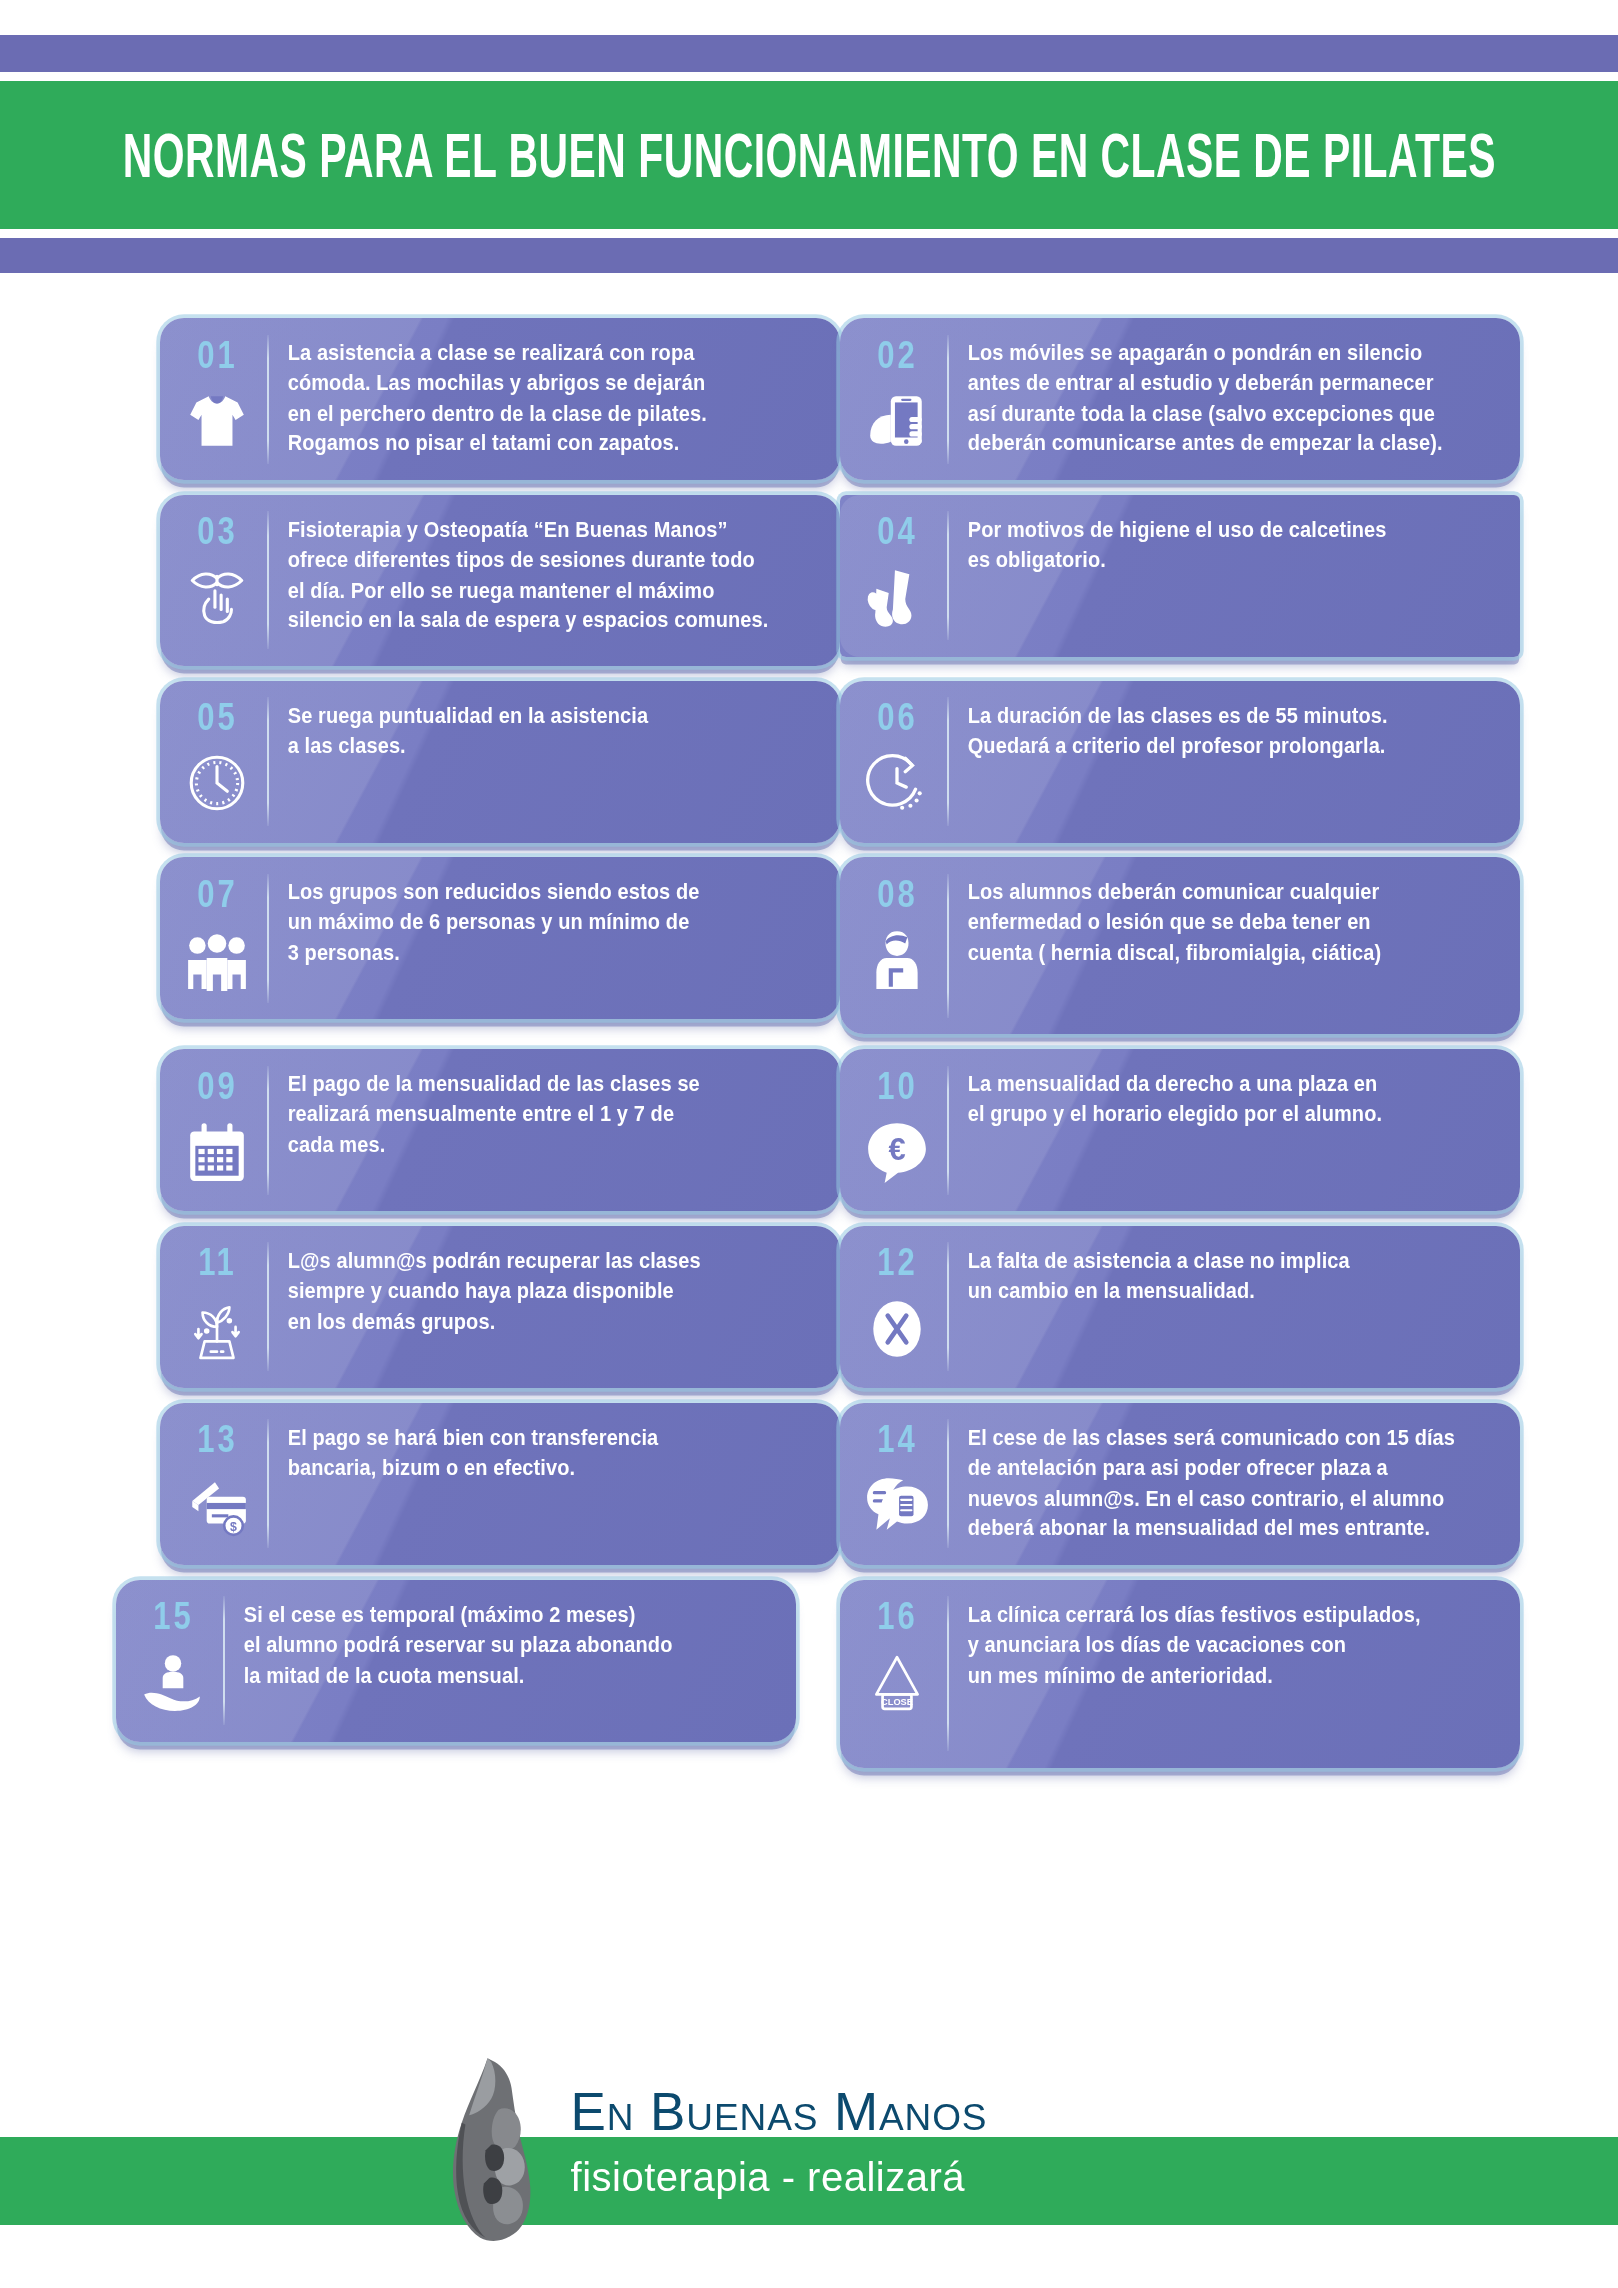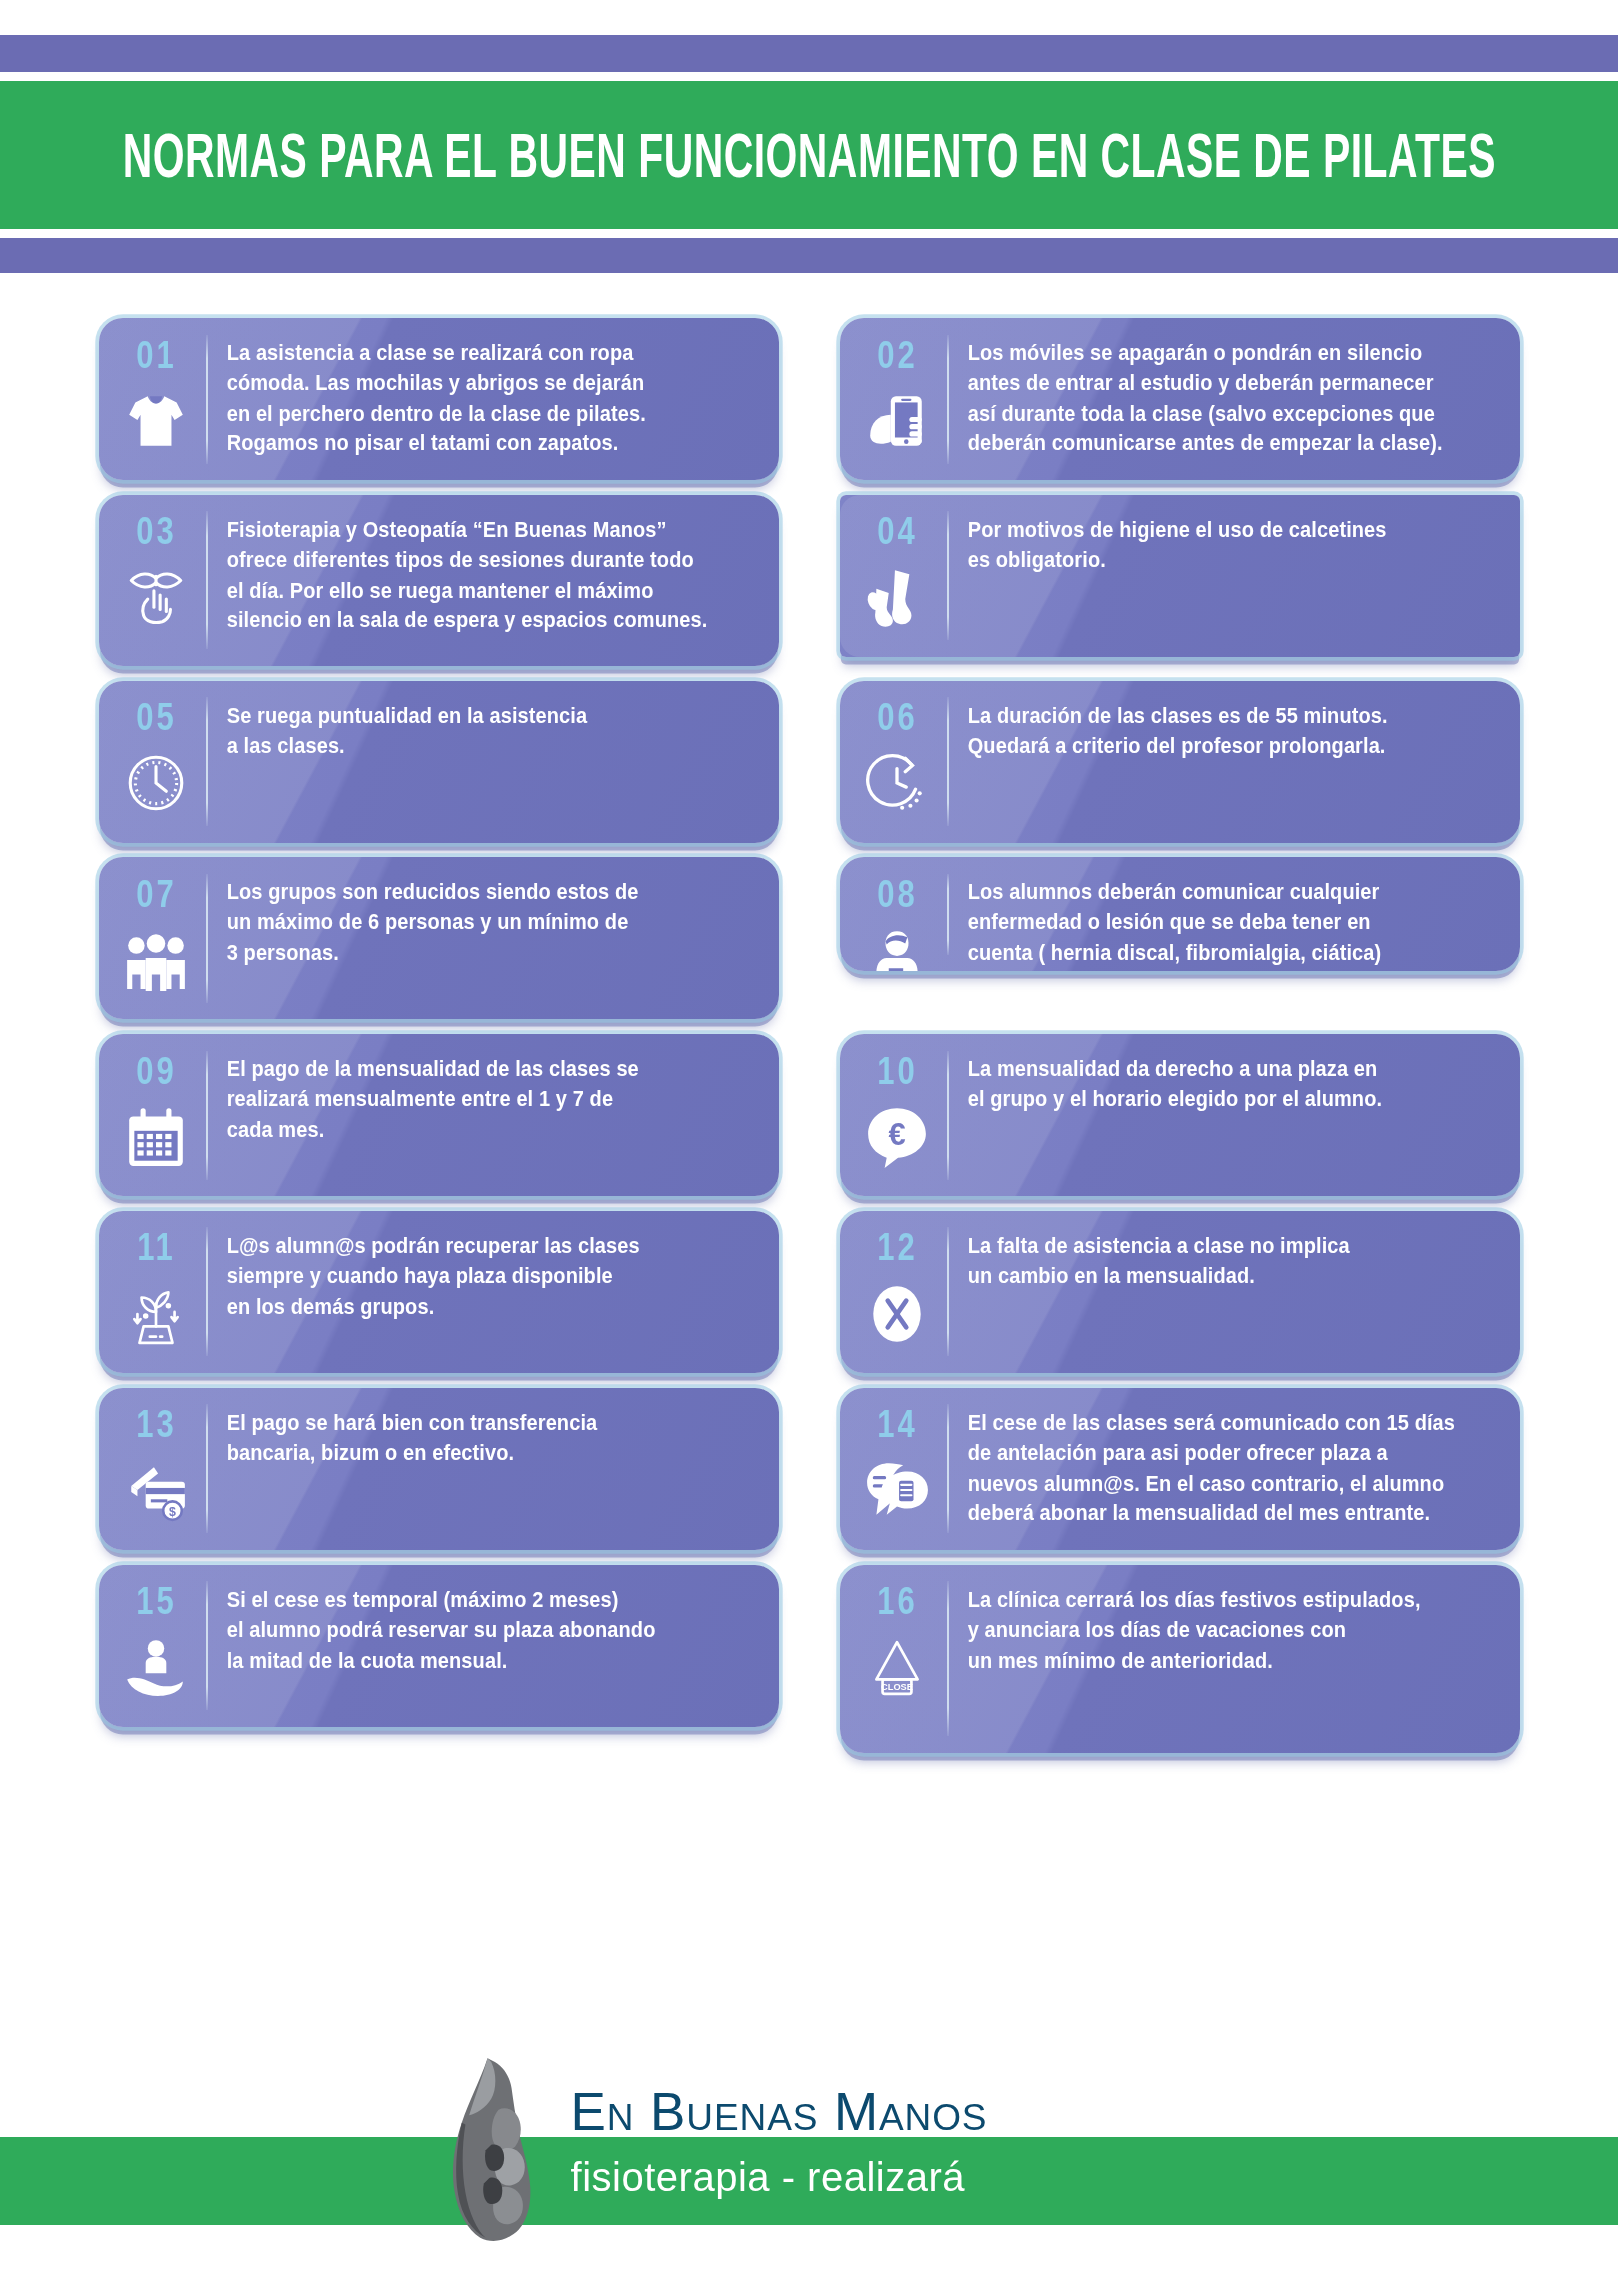--- a/index.html
+++ b/index.html
@@ -50,21 +50,21 @@
 
   
   #cards-grid {
     position: absolute;
     left: 99px;
     top: 318px;
     width: 1421px;
   }
   .card-row {
     display: flex;
-    justify-content: space-between;
+    justify-content: flex-end;
     margin-bottom: 14.8px;
   }
   .card {
     position: relative;
     width: 680px;
     border-radius: 24px;
     background: linear-gradient(115deg,
                 #7f84c8 0%, #7a7ec4 38%,
                 #6f73bb 39%, #6b70b8 100%);
     box-shadow:
@@ -341,21 +341,21 @@
               <path d="M22 30 L42 30 L42 62 L36 62 L36 46 L28 46 L28 62 L22 62 Z"></path>
             </svg>
         </div>
       </div>
       <div class="card-divider"></div>
       <div class="card-text">Los grupos son reducidos siendo estos de
 un máximo de 6 personas y un mínimo de
 3 personas.</div>
     </div>
 
-    <div class="card" style="height:114px;">
+    <div class="card" style="height:177px;">
       <div class="card-left">
         <div class="card-number">08</div>
         <div class="card-icon">
           <svg viewBox="0 0 64 64" fill="#fff">
               <path d="M32 4 C24 4 20 10 21 18 C22 24 26 28 32 28 C38 28 42 24 43 18 C44 10 40 4 32 4 Z"></path>
               <path d="M21 14 C24 8 34 6 42 10 L40 16 C34 12 26 12 22 17 Z" fill="#7479c2"></path>
               <path d="M22 30 L42 30 C48 30 52 36 52 44 L52 60 L12 60 L12 44 C12 36 16 30 22 30 Z"></path>
               <path d="M24 40 L38 40 L38 44 L28 44 L28 58 L24 58 Z" fill="#7479c2"></path>
             </svg>
         </div>

